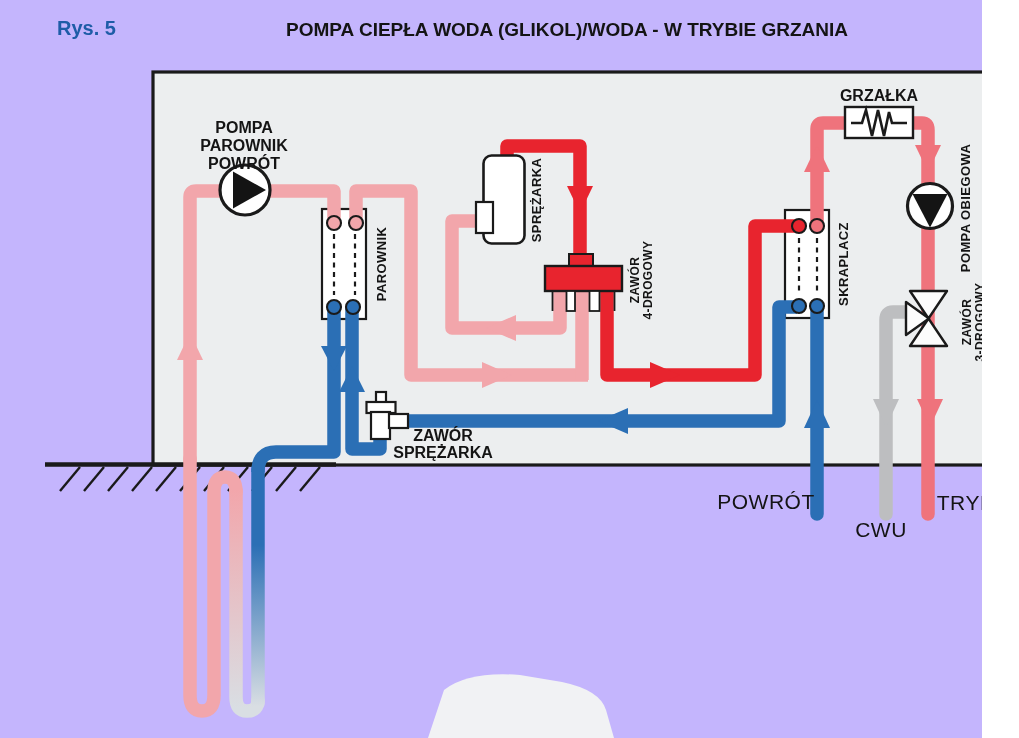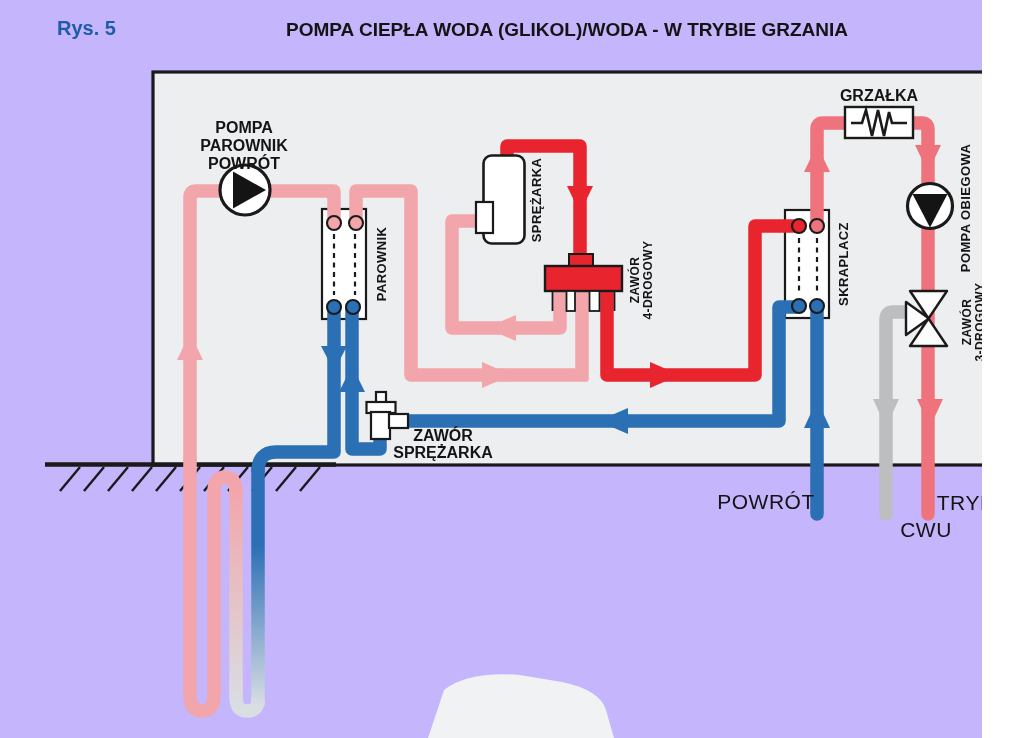--- a/index.html
+++ b/index.html
@@ -212,17 +212,17 @@
 
 <div class="lbl vlbl vert" style="left:966px;top:208px;">POMPA OBIEGOWA</div>
 
 <div class="lbl vlbl vert" style="left:974px;top:322px;font-size:12px;">
   <div>ZAWÓR</div>
   <div>3-DROGOWY</div>
 </div>
 
 <div class="lbl big" style="left:766px;top:502px;">POWRÓT</div>
 
-<div class="lbl big" style="left:926px;top:530px;">CWU</div>
+<div class="lbl big" style="left:881px;top:530px;">CWU</div>
 
 <div class="lbl big" style="left:976px;top:503px;">TRYBIE</div>
 
 </div>
 
 </body></html>

